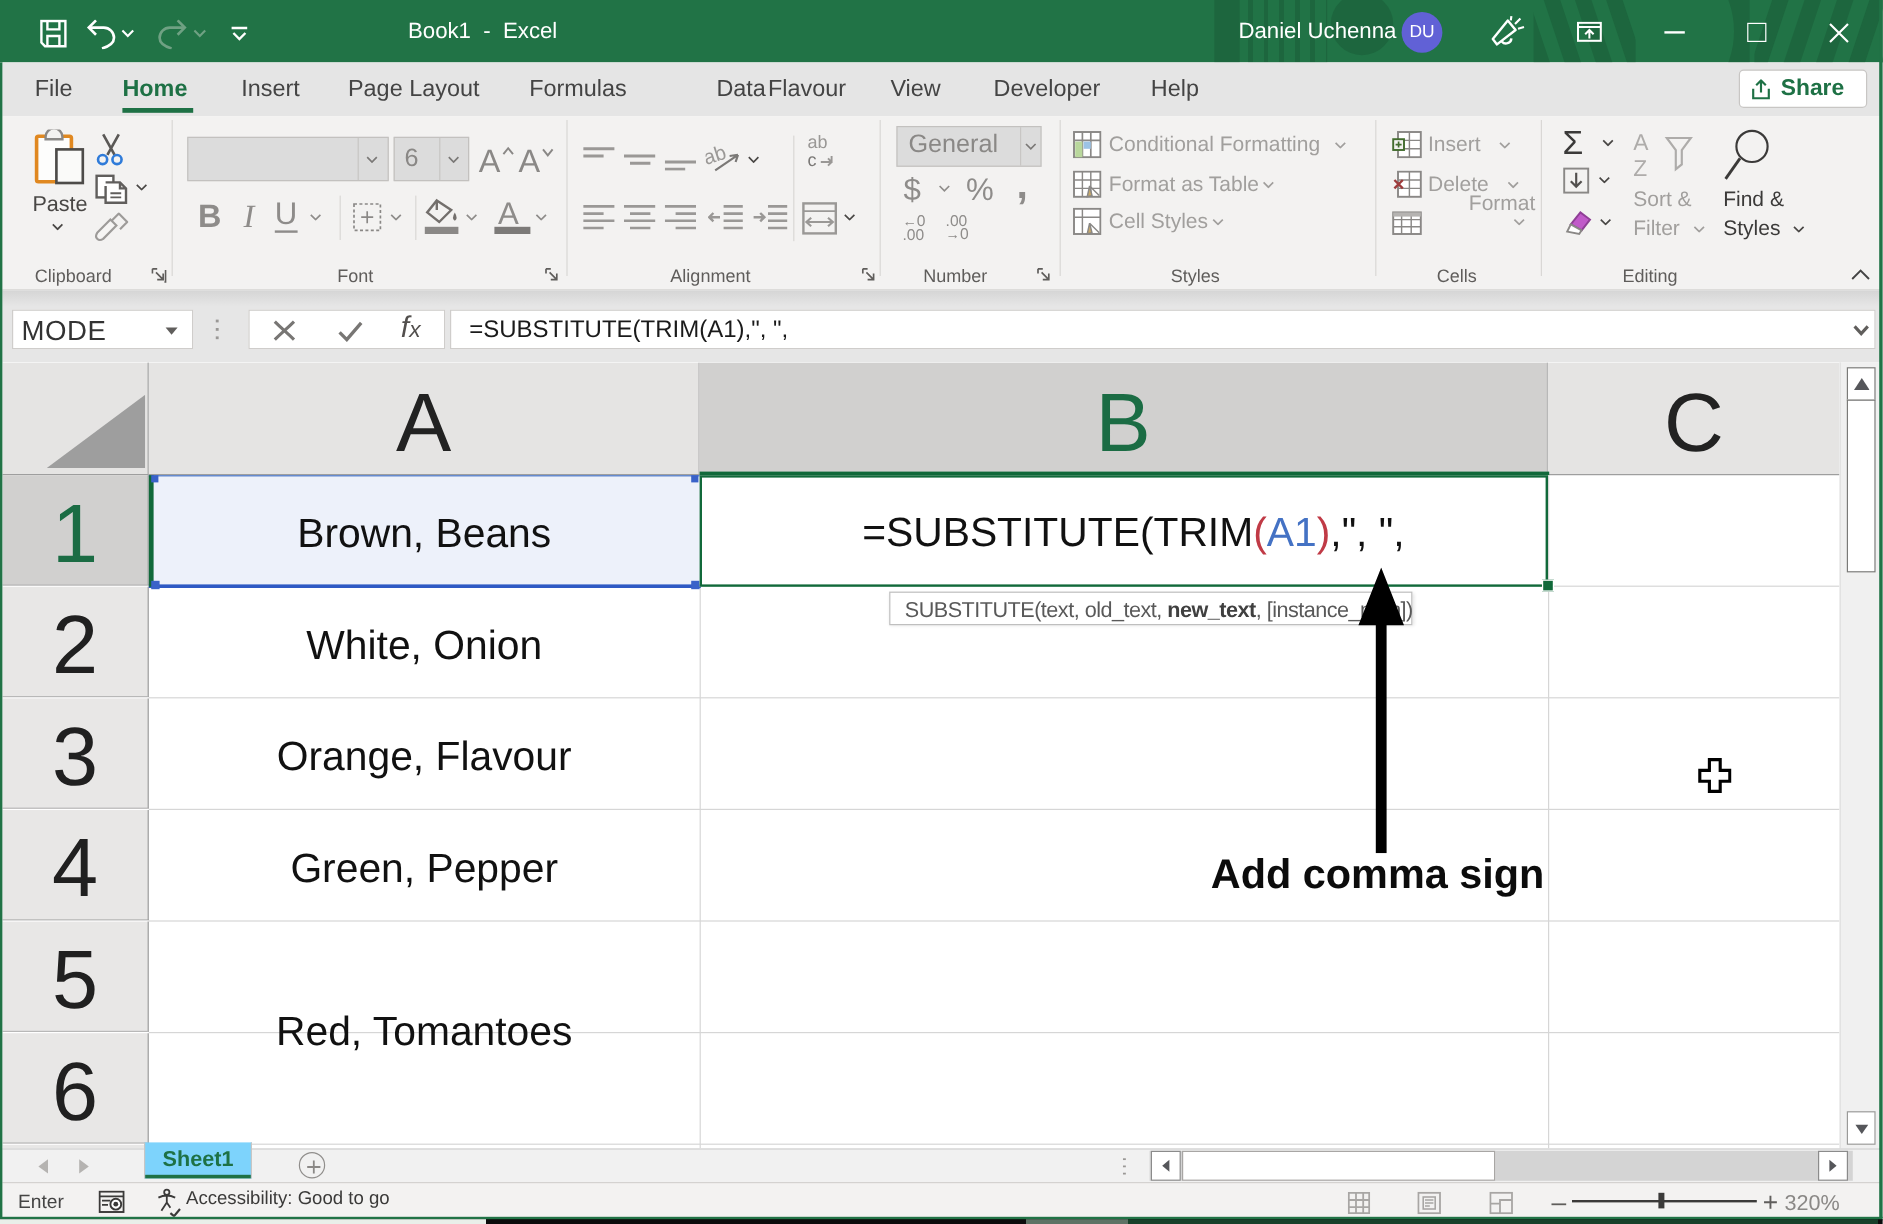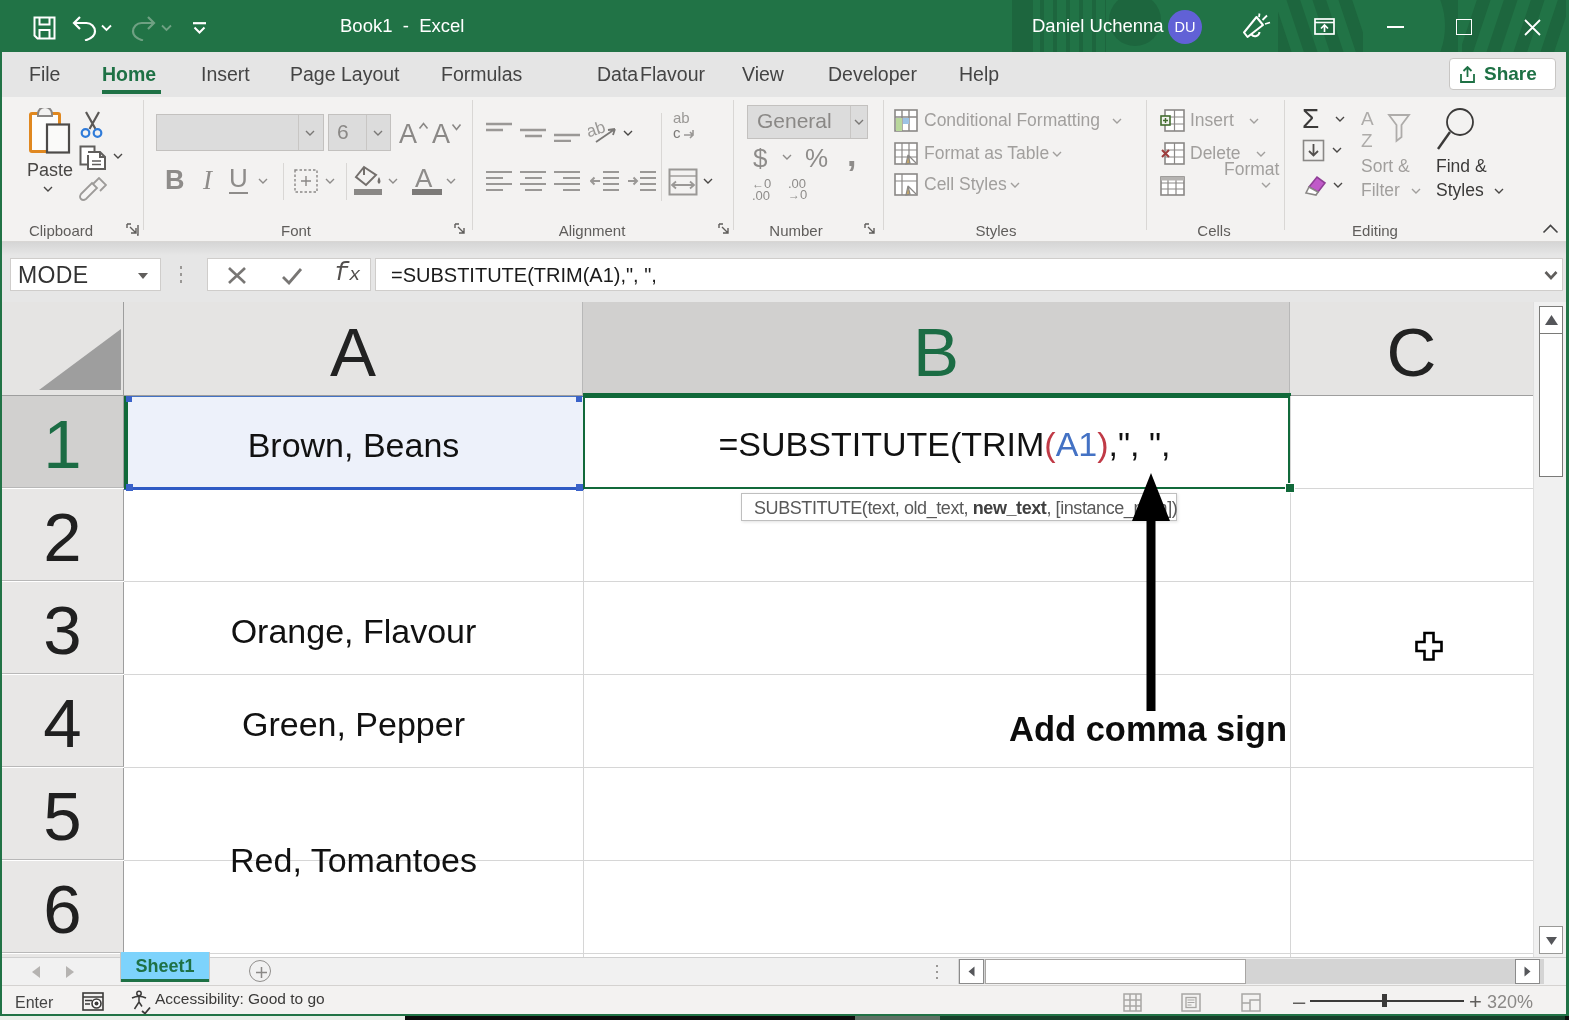--- a/index.html
+++ b/index.html
@@ -413,21 +413,21 @@
         </svg>
     </div>
     <div class="abs" style="left:177px;top:22px;width:4px;height:22px;background:radial-gradient(circle 2px, #9a9896 60%, transparent 62%) 0 0/4px 7px repeat-y;"></div>
     <div class="fbox" style="left:205px;width:164px;">
       <svg class="abs" style="left:19px;top:7px;" width="20" height="19" viewBox="0 0 20 19">
           <path d="M2 2 C8 8 12 11 18 17 M18 2 C12 8 8 11 2 17" stroke="#787674" stroke-width="2.6" fill="none"></path>
         </svg>
       <svg class="abs" style="left:73px;top:8px;" width="22" height="18" viewBox="0 0 22 18">
           <path d="M2 10 L8 16 L20 2" stroke="#787674" stroke-width="2.8" fill="none"></path>
         </svg>
-      <div class="abs" style="left:126px;top:0px;font-size:25px;font-style:italic;font-family:Liberation Mono, monospace;color:#524f4d;">f<span style="font-size:19px;">x</span></div>
+      <div class="abs" style="left:126px;top:0px;font-size:25px;font-style:italic;font-family:Liberation Sans, sans-serif;color:#524f4d;">f<span style="font-size:19px;">x</span></div>
     </div>
     <div class="fbox" style="left:373px;width:1188px;">
       <div class="abs" style="left:15px;top:5px;font-size:20px;color:#1a1a1a;">=SUBSTITUTE(TRIM(A1),", ",</div>
       <svg class="abs" style="left:1168px;top:11px;" width="14" height="10" viewBox="0 0 14 10">
           <path d="M1.5 2 L7 8 L12.5 2" fill="none" stroke="#605e5c" stroke-width="2.6"></path>
         </svg>
     </div>
   </div>
   <div id="grid" class="abs">
 
@@ -464,20 +464,21 @@
     <div class="abs" style="left:122px;top:94px;width:3.5px;height:93px;background:#11693a;"></div>
     <div class="abs" style="left:124px;top:94px;width:6px;height:6px;background:#3a62c9;"></div>
     <div class="abs" style="left:574px;top:94px;width:6px;height:6px;background:#3a62c9;"></div>
     <div class="abs" style="left:124px;top:182px;width:7px;height:7px;background:#3a62c9;"></div>
     <div class="abs" style="left:574px;top:182px;width:7px;height:7px;background:#3a62c9;"></div>
 
     <div class="abs" style="left:581px;top:94px;width:707px;height:93px;background:#fff;border:2px solid #11693a;"></div>
     <div class="abs" style="left:1283px;top:181px;width:10px;height:10px;background:#11693a;border:1.5px solid #fff;"></div>
 
     <div class="celltxt" style="left:122px;top:124px;width:459px;">Brown, Beans</div>
+    <div class="celltxt" style="left:122px;top:217px;width:459px;">White, Onion</div>
     <div class="celltxt" style="left:122px;top:310px;width:459px;">Orange, Flavour</div>
     <div class="celltxt" style="left:122px;top:403px;width:459px;">Green, Pepper</div>
     <div class="celltxt" style="left:122px;top:496px;width:459px;margin-top:43px;">Red, Tomantoes</div>
     <div class="celltxt" style="left:589px;top:123px;width:707px;white-space:nowrap;">=SUBSTITUTE(TRIM<span style="color:#c03a46;">(</span><span style="color:#4472c4;">A1</span><span style="color:#c03a46;">)</span>,", ",</div>
 
     <div class="abs" style="left:739px;top:191px;width:436px;height:28px;background:#fff;border:1px solid #bfbfbf;box-shadow:1px 1px 3px rgba(0,0,0,.12);">
       <div class="abs" style="left:12px;top:4px;font-size:18px;letter-spacing:-0.42px;color:#595959;white-space:nowrap;">SUBSTITUTE(text, old_text, <b style="color:#404040;">new_text</b>, [instance_num])</div>
     </div>
 
     <svg class="abs" style="left:1126px;top:171px;" width="46" height="238" viewBox="0 0 46 238">

